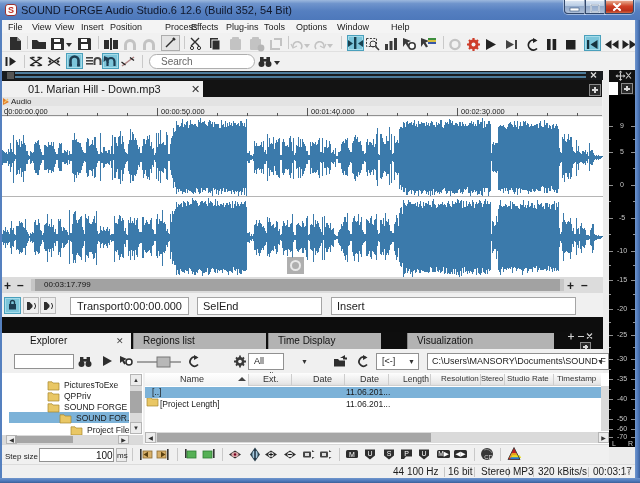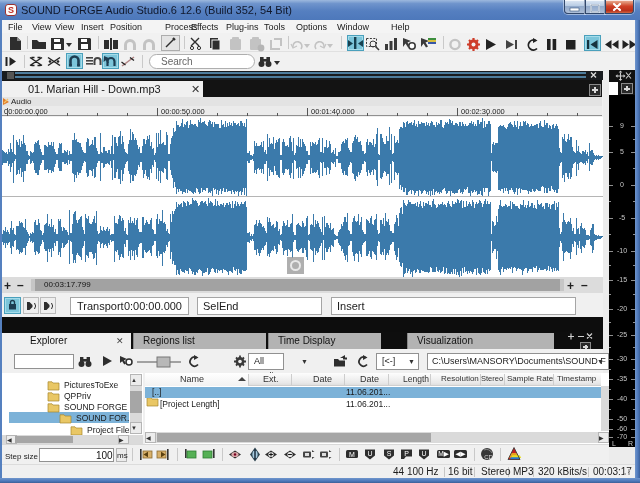--- a/index.html
+++ b/index.html
@@ -58,21 +58,21 @@
 #treearea{left:2px;top:373px;width:141px;height:71px;background:#fff;}
 #listarea{left:145px;top:373px;width:464px;height:71px;background:#fff;}
 .trow{position:absolute;font-size:8.5px;color:#1a1a1a;height:11px;line-height:11px;}
 #lhead{position:absolute;left:0;top:0;width:456px;height:13px;background:linear-gradient(180deg,#fdfdfd,#e9e9e9 80%,#dfdfdf);border-bottom:1px solid #cfcfcf;font-size:9px;color:#333;}
 .hdiv{position:absolute;top:1px;width:1px;height:11px;background:#cdcdcd;}
 .hlab{position:absolute;top:1px;font-size:9px;color:#333;}
 .sel{background:#7cb2d8;}
 
 .sb{position:absolute;background:#dadada;}
 .sbthumb{position:absolute;background:#a6a6a6;}
-.sbbtn{position:absolute;background:#ececec;border:1px solid #b5b5b5;color:#333;}
+.sbbtn{position:absolute;background:#ececec;border:1px solid #b5b5b5;color:#333;text-align:center;}
 
 #btb{left:2px;top:444px;width:633px;height:20px;background:#f0f0f0;border-top:1px solid #d8d8d8;}
 
 #status{left:2px;top:464px;width:633px;height:14px;background:#f0f0f0;border-top:1px solid #dcdcdc;font-size:10px;color:#1c1c1c;}
 .stdiv{position:absolute;top:2px;width:1px;height:10px;background:#c6c6c6;}
 .stlab{position:absolute;top:1px;font-size:10px;color:#1c1c1c;}
 
 #meterhead{left:609px;top:70px;width:26px;height:12px;background:#111;}
 #meterwhite{left:609px;top:82px;width:9px;height:13px;background:#fff;}
 #meterplusbg{left:618px;top:82px;width:17px;height:13px;background:#111;}
@@ -432,21 +432,21 @@
 <div class="hlab" style="left:313px;top:374px">Date</div>
 <div class="hdiv" style="left:344px;top:374px"></div>
 <div class="hlab" style="left:360px;top:374px">Date</div>
 <div class="hdiv" style="left:388px;top:374px"></div>
 <div class="hlab" style="left:403px;top:374px;font-size:8.5px">Length</div>
 <div class="hdiv" style="left:430px;top:374px"></div>
 <div class="hlab" style="left:441px;top:374px;font-size:8px">Resolution</div>
 <div class="hdiv" style="left:480px;top:374px"></div>
 <div class="hlab" style="left:481px;top:374px;font-size:7.5px">Stereo</div>
 <div class="hdiv" style="left:504px;top:374px"></div>
-<div class="hlab" style="left:507px;top:374px;font-size:8px">Sample Rate</div>
+<div class="hlab" style="left:507px;top:374px;font-size:8px">Studio Rate</div>
 <div class="hdiv" style="left:553px;top:374px"></div>
 <div class="hlab" style="left:557px;top:374px;font-size:8px">Timestamp</div>
 
 <div class="abs sel" style="left:145px;top:387px;width:456px;height:11px"></div>
 <div class="trow" style="left:152px;top:387px">[..]</div>
 <div class="trow" style="left:346px;top:387px">11.06.201...</div>
 <div class="trow" style="left:160px;top:399px">[Project Length]</div>
 <div class="trow" style="left:346px;top:399px">11.06.201...</div>
 
 <div class="sb" style="left:601px;top:386px;width:8px;height:45px"></div>

